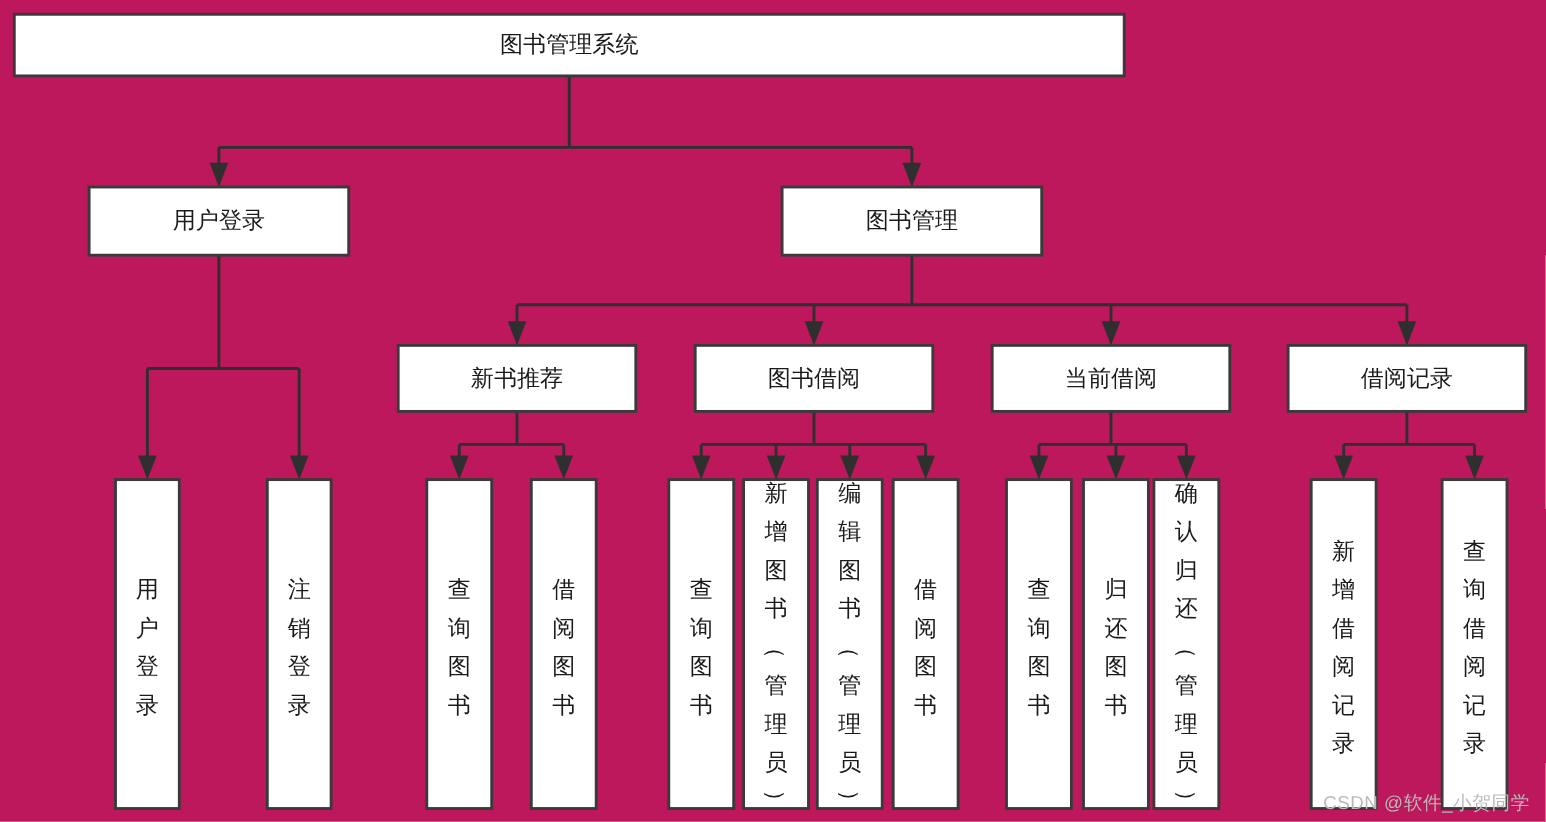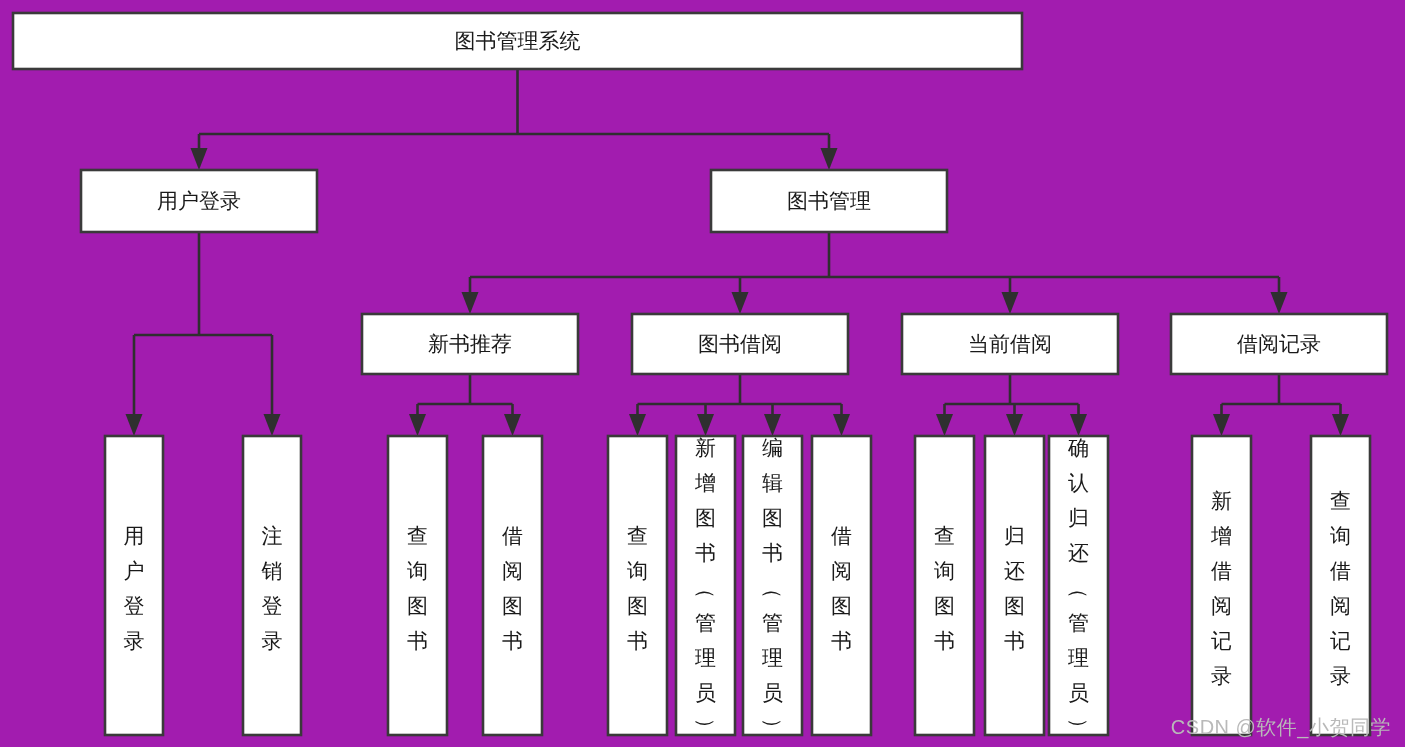--- a/index.html
+++ b/index.html
@@ -11,21 +11,21 @@
   body {
     width: 1405px;
     height: 747px;
     font-family: "Liberation Sans", "DejaVu Sans", sans-serif;
     overflow: hidden;
   }
   #diagram-root {
     position: relative;
     width: 1405px;
     height: 747px;
-    background: #a21caf;
+    background: #be185d;
     text-align: right;
   }
   svg.diagram-canvas {
     position: absolute;
     top: 0;
     left: 0;
     width: 1405px;
     height: 747px;
     display: block;
   }
@@ -57,21 +57,21 @@
     font-size: 21px;
     fill: #1a1a1a;
     text-anchor: middle;
     white-space: pre;
   }
   .watermark-text {
     position: absolute;
     right: 14px;
     bottom: 6px;
     font-family: "Liberation Sans", "DejaVu Sans", sans-serif;
-    font-size: 20px;
+    font-size: 17px;
     color: #b9b9b9;
     letter-spacing: 0.5px;
     user-select: none;
     white-space: nowrap;
     margin-left: 44px;
   }
 </style>
 </head>
 <body>
 

